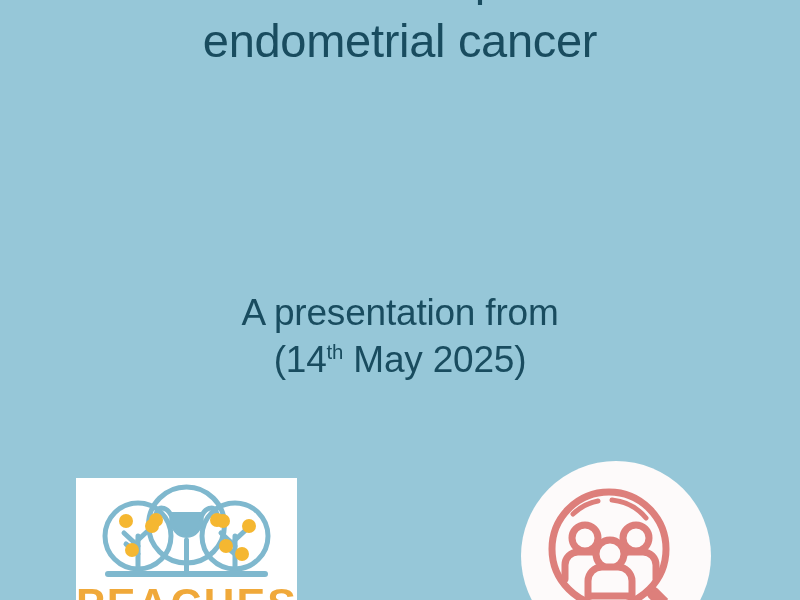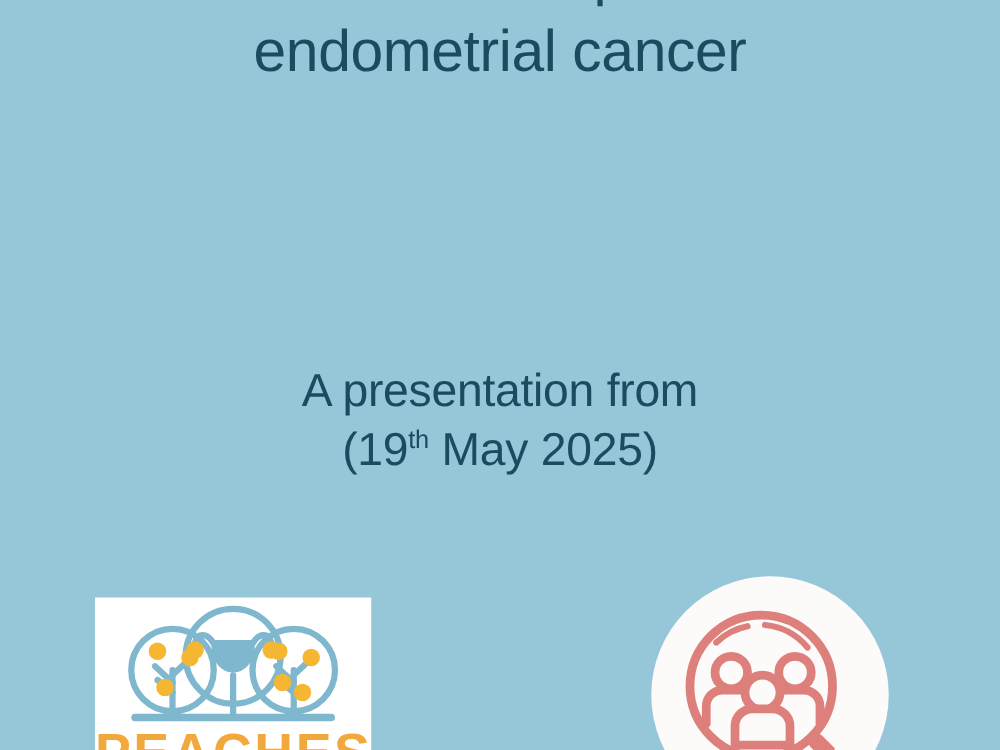--- a/index.html
+++ b/index.html
@@ -106,21 +106,21 @@
 
 <div id="slide">
 
   <div id="title-block">
     <span class="tline">The landscape of</span>
     <span class="tline">endometrial cancer</span>
   </div>
 
   <div id="subtitle-block">
     <span class="sline">A presentation from</span>
-    <span class="sline"><span>(19</span><sup>th</sup><span> May 2025)</span></span>
+    <span class="sline"><span>(14</span><sup>th</sup><span> May 2025)</span></span>
   </div>
 
   <div id="peaches-logo">
     <svg width="221" height="130" viewBox="0 0 221 130">
       <g fill="none" stroke="#7fb8ce" stroke-width="5" stroke-linecap="round">
 
         <circle cx="62" cy="58" r="33"></circle>
 
         <circle cx="159" cy="58" r="33"></circle>
 

